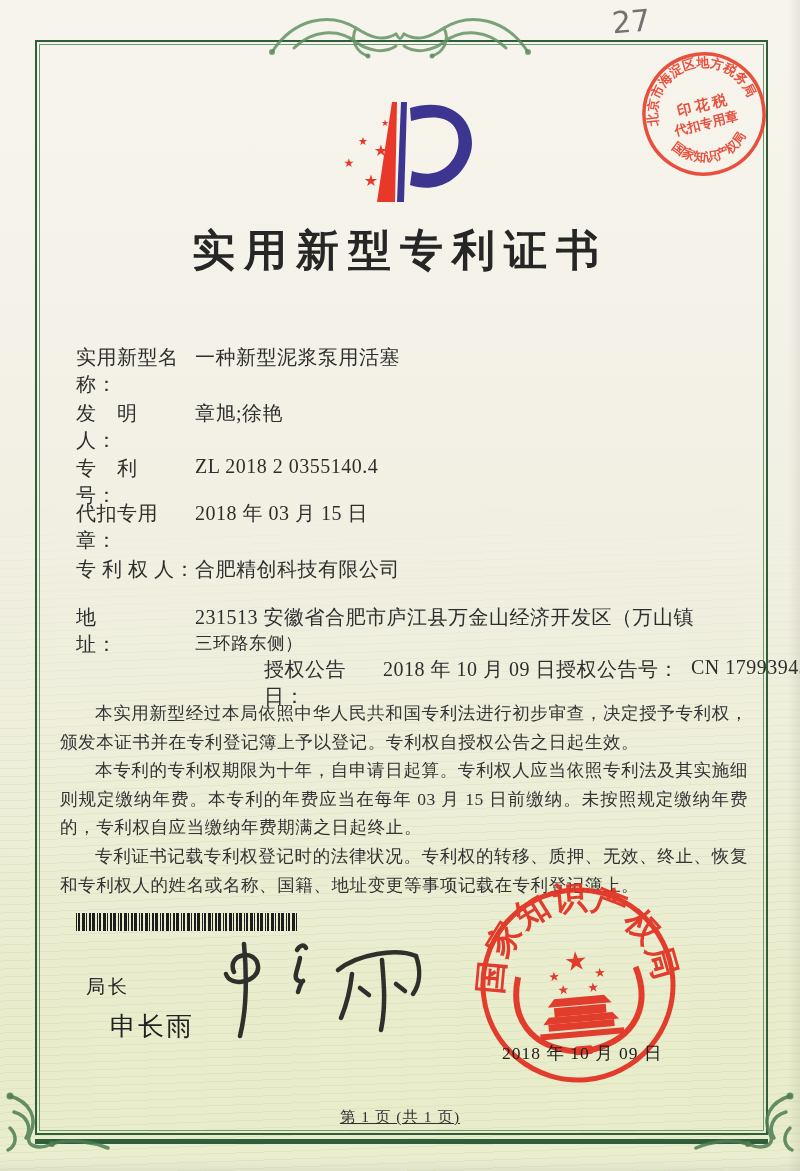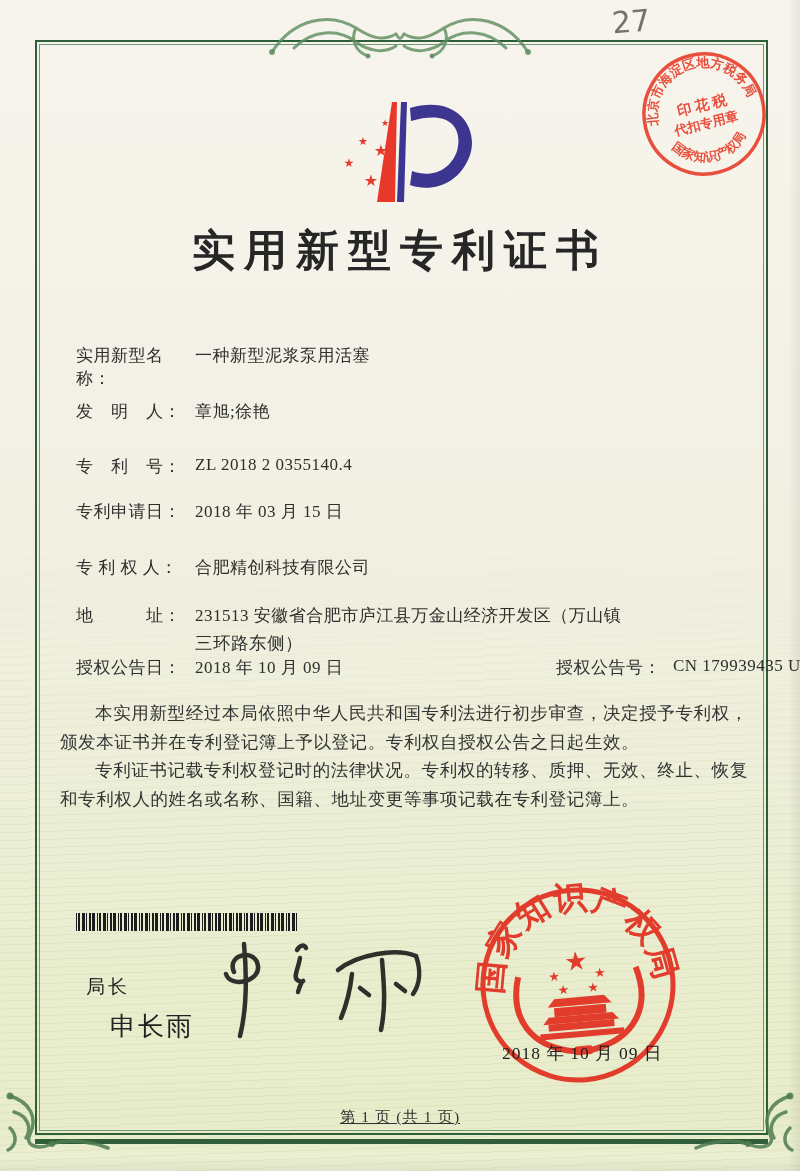--- a/index.html
+++ b/index.html
@@ -20,21 +20,21 @@
   .frame::before{content:'';position:absolute;inset:2px;border:1px solid #6f9973;}
   .bottom-thick{position:absolute;left:35px;right:32px;bottom:27px;height:5px;background:#2e5f38;}
 
   .cert-no{position:absolute;left:76px;top:92px;font-size:18px;letter-spacing:2px;color:#3c3c3c;}
   .handwritten{position:absolute;left:612px;top:4px;font-size:30px;color:#5c5c5c;
     font-family:"DejaVu Sans",sans-serif;transform:rotate(-5deg);opacity:.85;}
 
   .title{position:absolute;left:0;top:222px;width:100%;margin:0;text-align:center;
     font-size:43px;font-weight:600;letter-spacing:9px;color:#262626;}
 
-  .row{position:absolute;left:76px;display:flex;font-size:17px;color:#2e2e2e;letter-spacing:.5px;}
+  .row{position:absolute;left:76px;display:flex;font-size:20px;color:#2e2e2e;letter-spacing:.5px;justify-content:center;}
   .flabel{width:119px;flex:none;}
   .fvalue{white-space:nowrap;}
   .addr2{position:absolute;left:195px;top:631px;font-size:17.5px;color:#2e2e2e;letter-spacing:.5px;}
   .grant-right{position:absolute;left:480px;top:0;display:flex;gap:8px;}
   .grant-right .flabel{width:auto;margin-right:4px;}
 
   .paras{position:absolute;left:60px;top:699px;width:688px;font-size:17.5px;line-height:28.6px;
     color:#333;text-align:justify;letter-spacing:.6px;}
   .paras p{margin:0;text-indent:2em;}
 
@@ -148,21 +148,21 @@
   </div>
   <div class="row" style="top:400px">
     <span class="flabel">发　明　人：</span>
     <span class="fvalue">章旭;徐艳</span>
   </div>
   <div class="row" style="top:455px">
     <span class="flabel">专　利　号：</span>
     <span class="fvalue">ZL 2018 2 0355140.4</span>
   </div>
   <div class="row" style="top:500px">
-    <span class="flabel">专利申请日：</span>
+    <span class="flabel">代扣专用章：</span>
     <span class="fvalue">2018 年 03 月 15 日</span>
   </div>
   <div class="row" style="top:556px">
     <span class="flabel">专 利 权 人：</span>
     <span class="fvalue">合肥精创科技有限公司</span>
   </div>
   <div class="row" style="top:604px">
     <span class="flabel">地　　　址：</span>
     <span class="fvalue">231513 安徽省合肥市庐江县万金山经济开发区（万山镇</span>
   </div>
@@ -172,20 +172,21 @@
     <span class="flabel">授权公告日：</span>
     <span class="fvalue">2018 年 10 月 09 日</span>
     <span class="grant-right">
       <span class="flabel">授权公告号：</span>
       <span class="fvalue">CN 179939435 U</span>
     </span>
   </div>
 
   <div class="paras">
     <p>本实用新型经过本局依照中华人民共和国专利法进行初步审查，决定授予专利权，颁发本证书并在专利登记簿上予以登记。专利权自授权公告之日起生效。</p>
+    <p>本专利的专利权期限为十年，自申请日起算。专利权人应当依照专利法及其实施细则规定缴纳年费。本专利的年费应当在每年 03 月 15 日前缴纳。未按照规定缴纳年费的，专利权自应当缴纳年费期满之日起终止。</p>
     <p>专利证书记载专利权登记时的法律状况。专利权的转移、质押、无效、终止、恢复和专利权人的姓名或名称、国籍、地址变更等事项记载在专利登记簿上。</p>
   </div>
 
   <div class="barcode">
       <i style="width:1px;margin-right:1px"></i>
       <i style="width:2px;margin-right:2px"></i>
       <i style="width:3px;margin-right:1px"></i>
       <i style="width:1px;margin-right:2px"></i>
       <i style="width:2px;margin-right:1px"></i>
       <i style="width:3px;margin-right:2px"></i>

